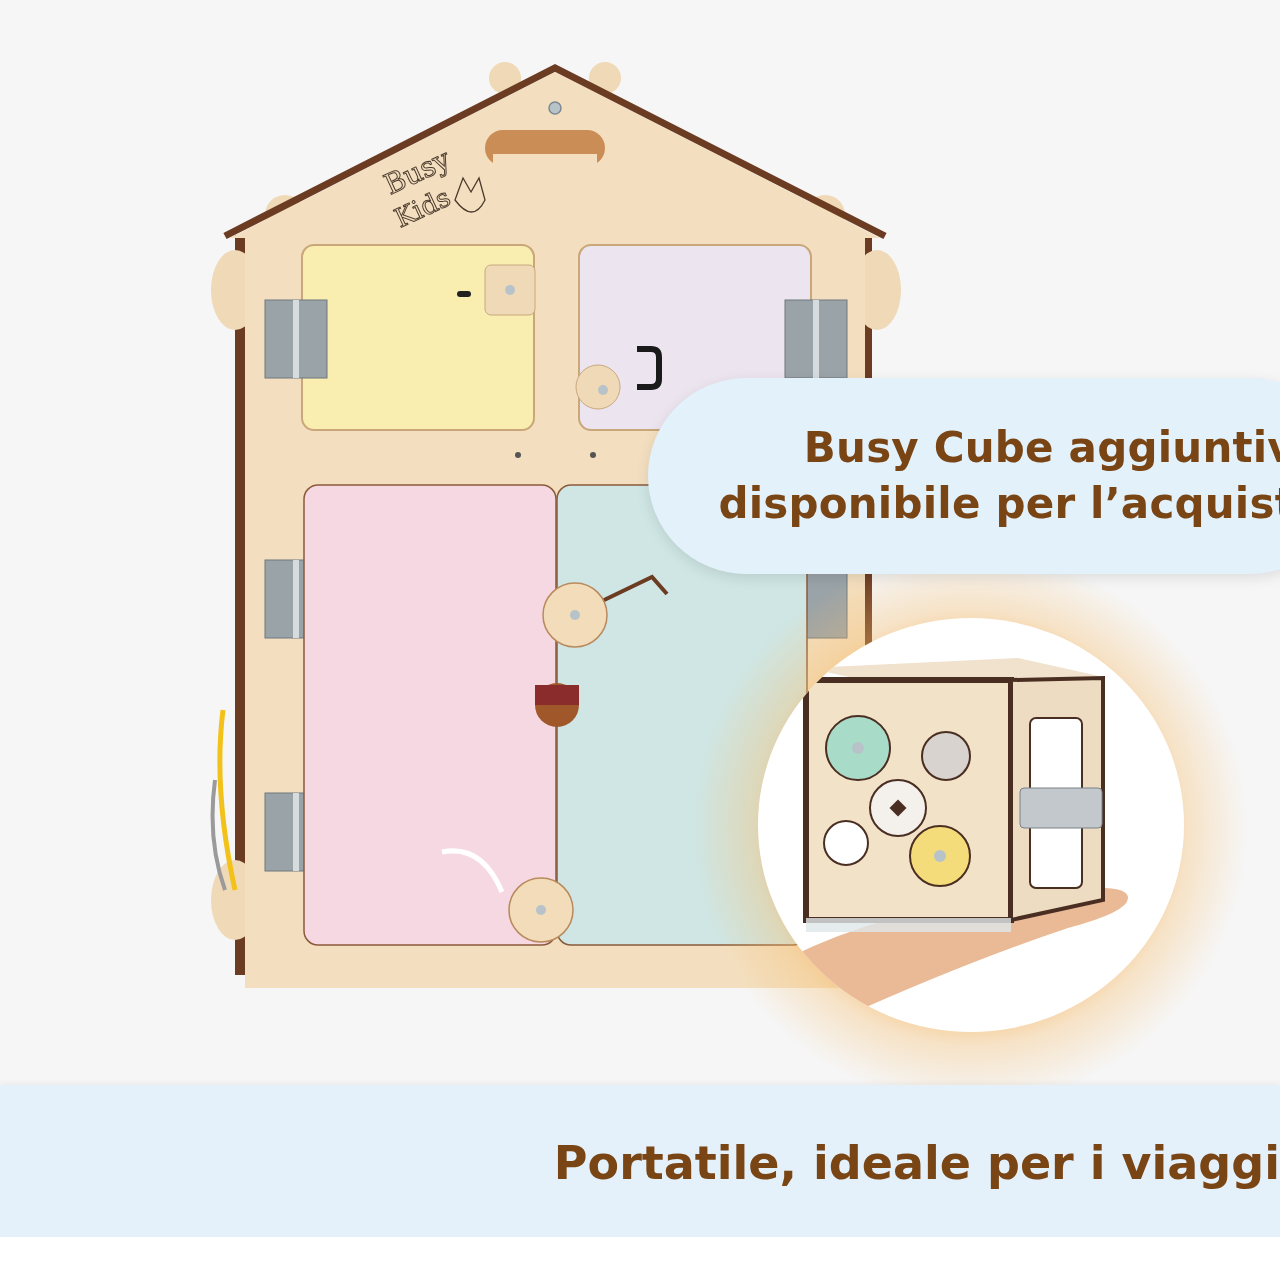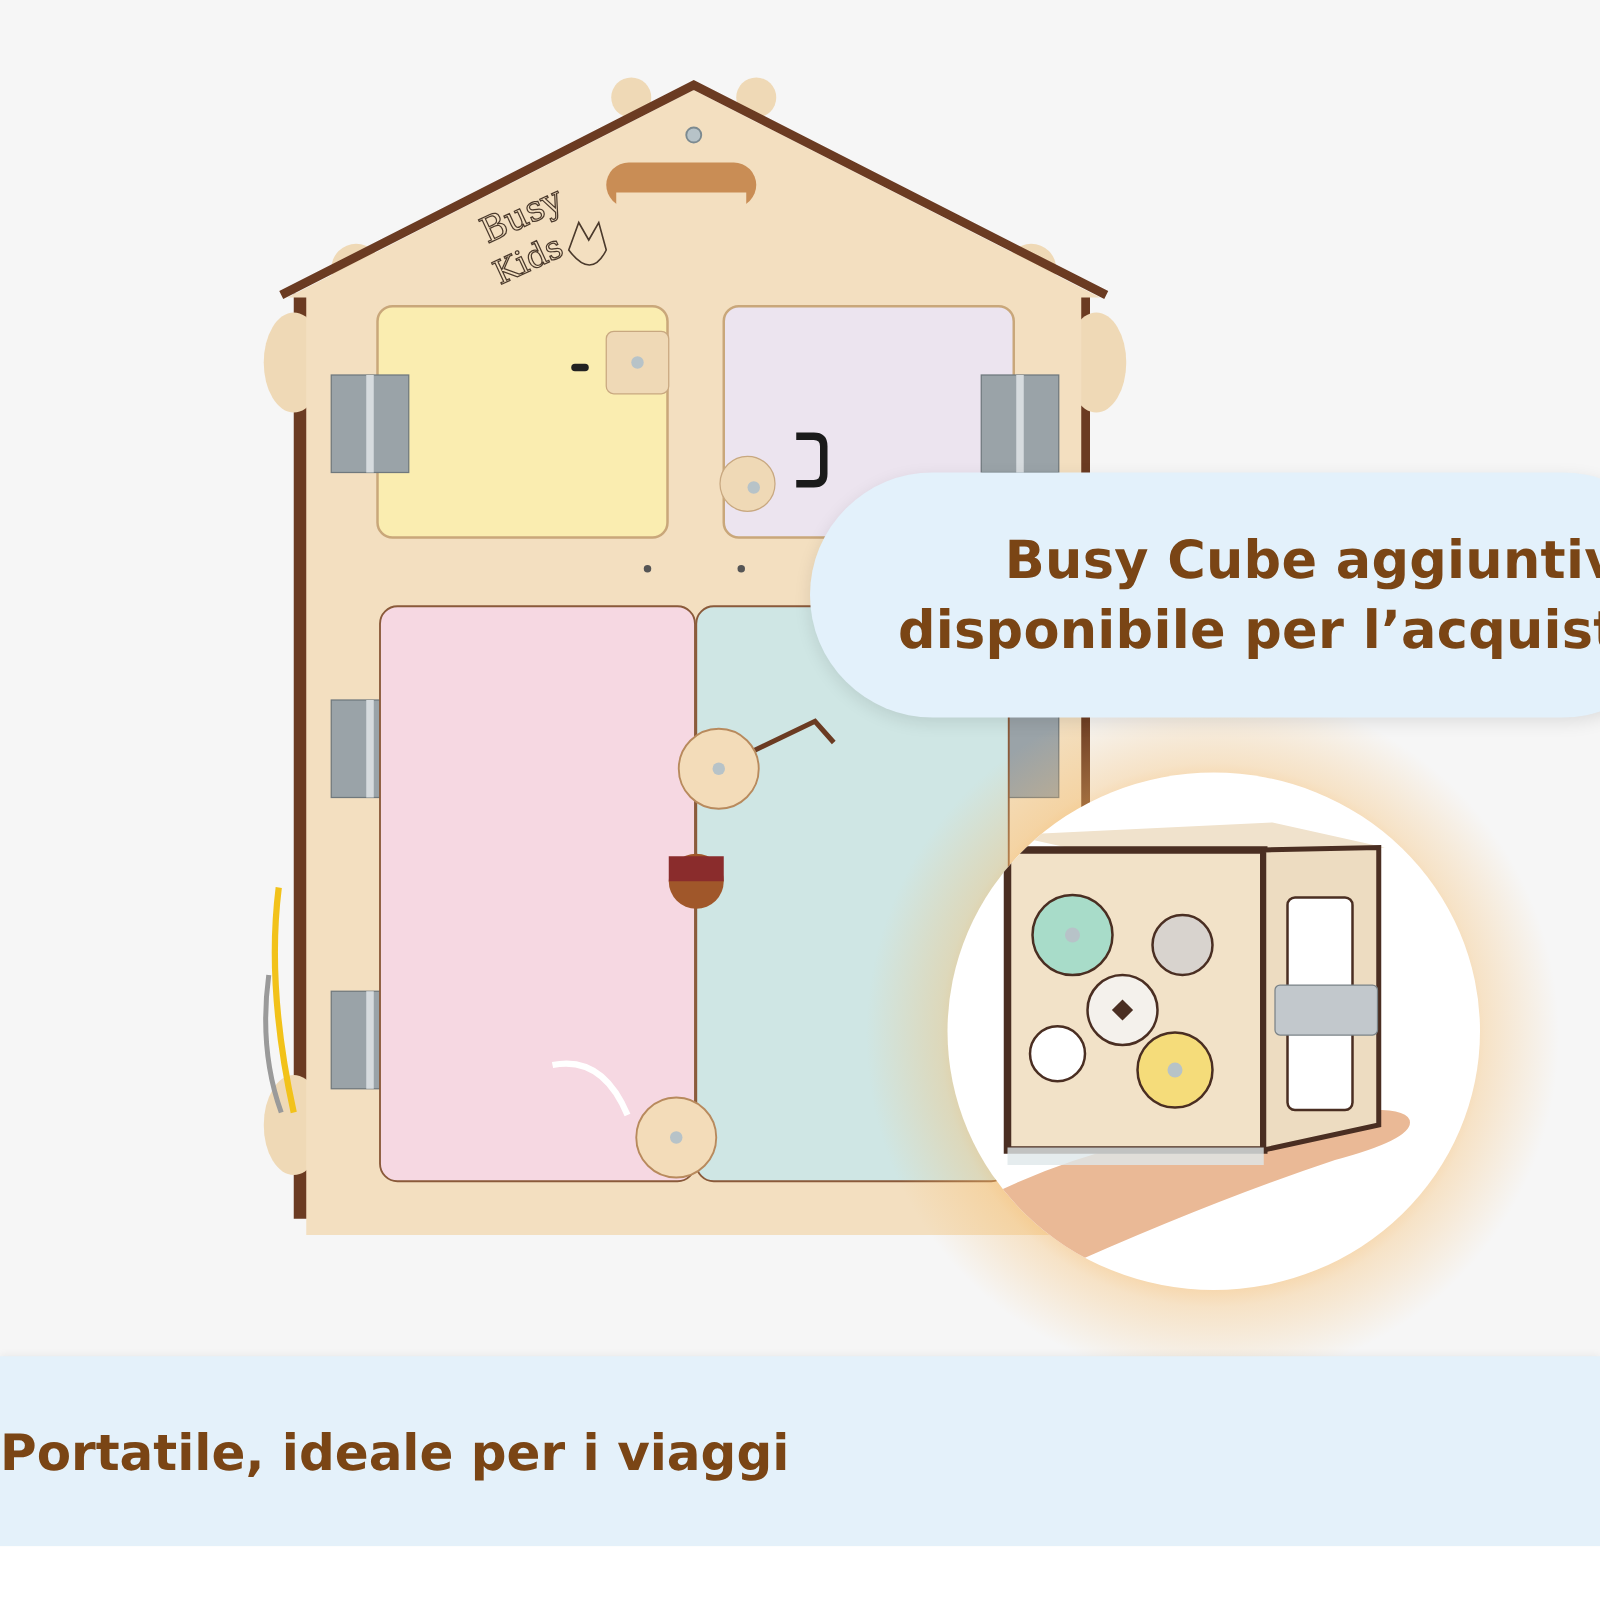--- a/index.html
+++ b/index.html
@@ -4,21 +4,21 @@
 <style>
   html, body { margin:0; padding:0; }
   body { width:1280px; height:1280px; background:#f6f6f6; position:relative; overflow:hidden; font-family:"DejaVu Sans","Liberation Sans",sans-serif; }
   .scene { position:absolute; left:0; top:0; width:1280px; height:1085px; background:#f6f6f6; }
   .house { position:absolute; left:205px; top:60px; width:700px; height:940px; }
   .callout { position:absolute; left:648px; top:378px; width:700px; height:196px; background:#e3f1fb; border-radius:98px; box-shadow:0 4px 14px rgba(0,0,0,0.10); }
   .callout-text { position:absolute; right:24px; top:42px; width:640px; text-align:right; color:#7a4515; font-weight:bold; font-size:42px; line-height:56px; letter-spacing:0.2px; }
   .inset-glow { position:absolute; left:690px; top:548px; width:560px; height:560px; border-radius:50%; background:radial-gradient(circle, rgba(247,170,70,0.75) 42%, rgba(247,190,110,0.35) 55%, rgba(246,246,246,0) 70%); }
   .inset { position:absolute; left:758px; top:618px; width:426px; height:414px; border-radius:50%; background:#ffffff; overflow:hidden; }
   .banner { position:absolute; left:0; top:1085px; width:1280px; height:152px; background:#e4f1fa; box-shadow:0 -2px 6px rgba(0,0,0,0.05); }
-  .banner-text { position:absolute; left:0; right:0; top:48px; text-align:left; color:#7a4515; font-weight:bold; font-size:40px; line-height:60px; }
+  .banner-text { position:absolute; left:0; right:0; top:48px; text-align:right; color:#7a4515; font-weight:bold; font-size:46px; line-height:60px; }
   .footer { position:absolute; left:0; top:1237px; width:1280px; height:43px; background:#ffffff; }
 </style>
 </head>
 <body>
 
 <div class="scene">
 
   <svg class="house" viewBox="0 0 700 940" width="700" height="940">
 
     <circle cx="80" cy="155" r="20" fill="#efd9b6"></circle>

